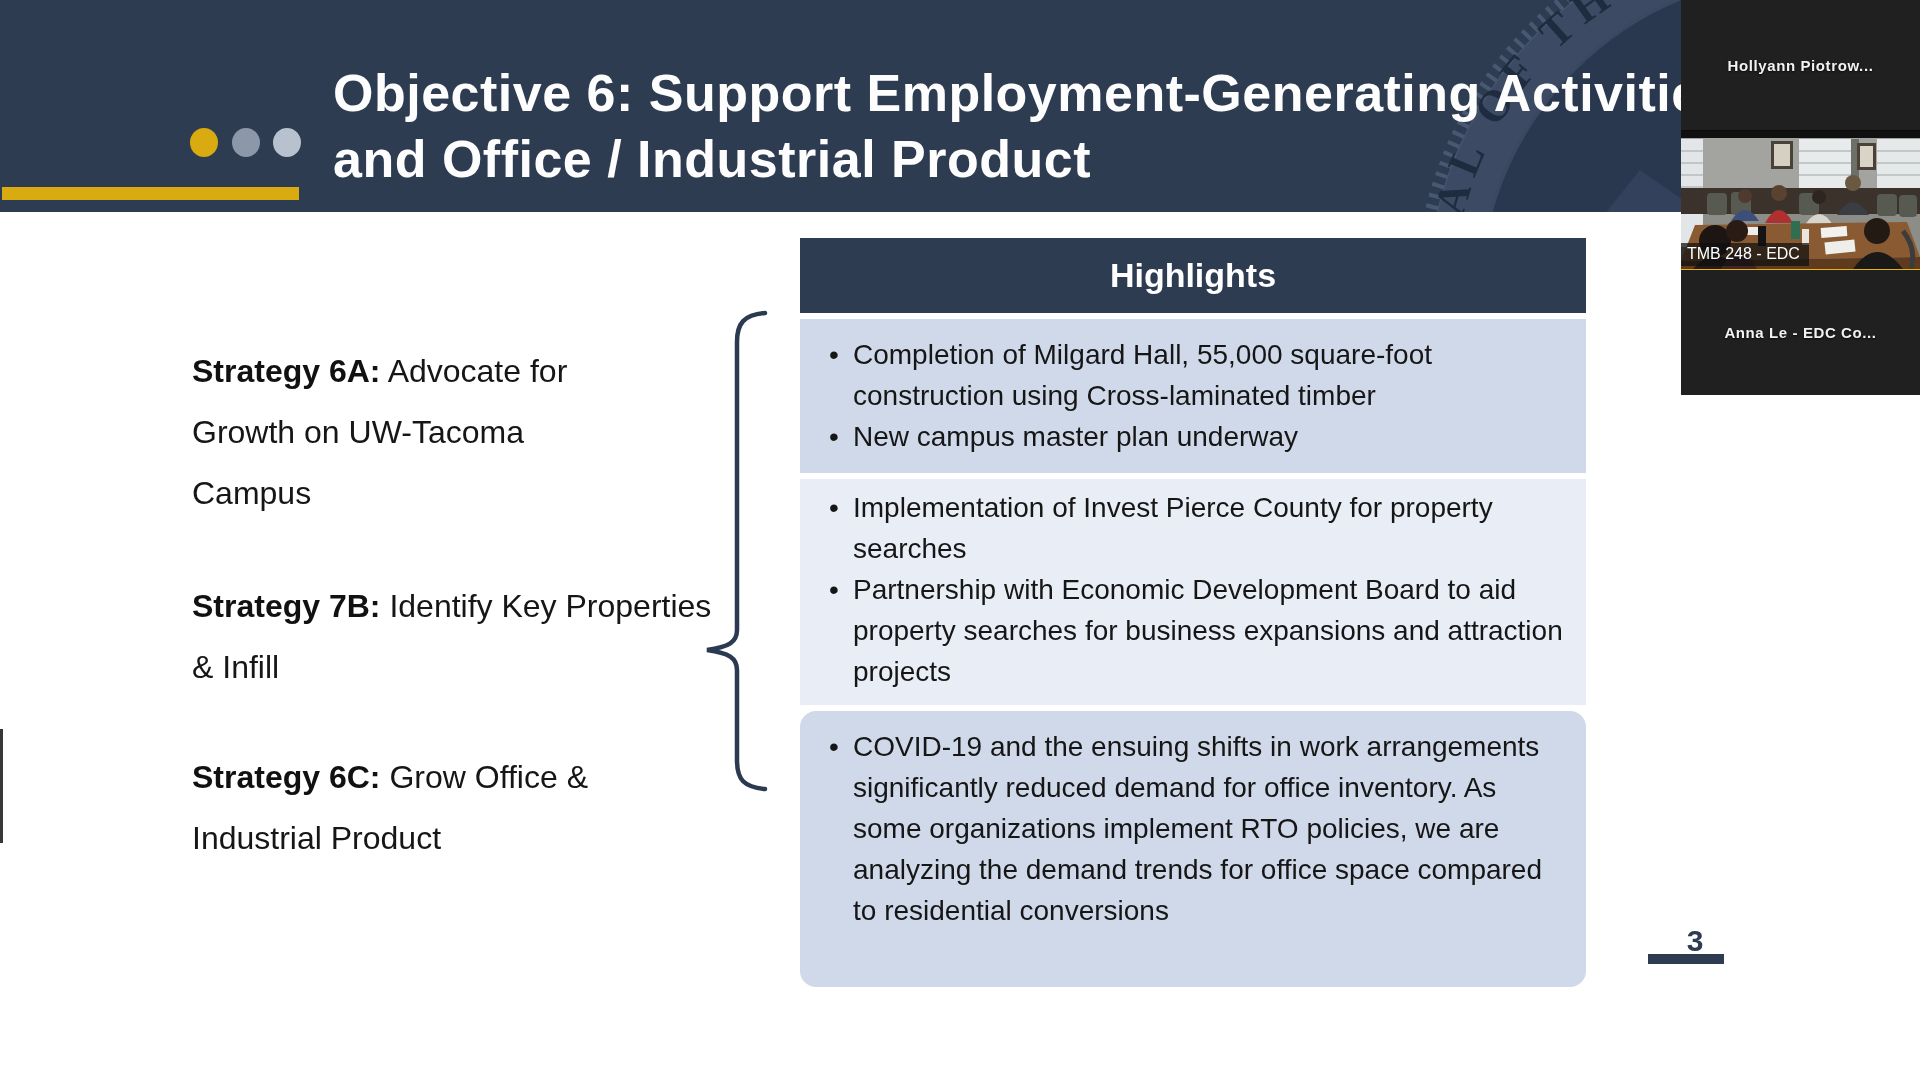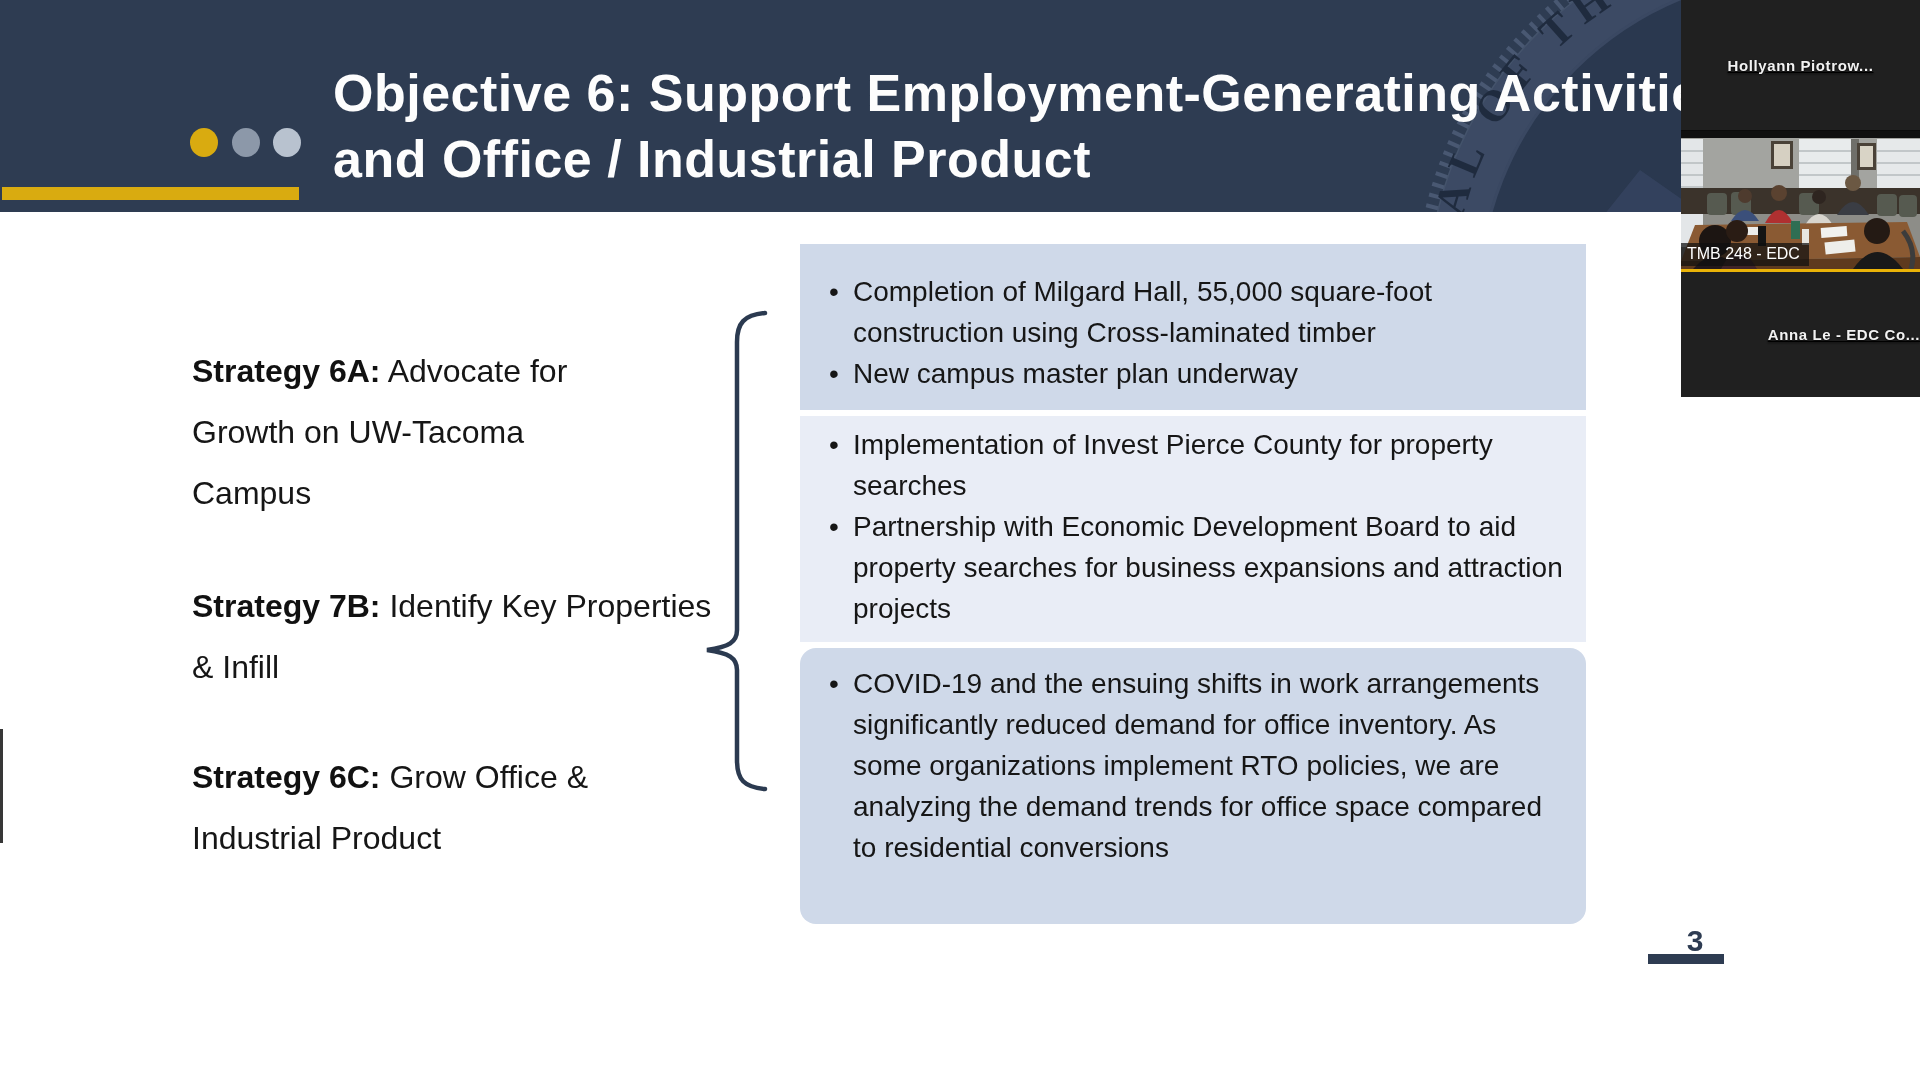--- a/index.html
+++ b/index.html
@@ -29,38 +29,38 @@
   .tbl{position:absolute;left:800px;top:238px;width:786px;}
   .tbl-head{height:75px;background:#2e3c52;color:#ffffff;font-size:34px;font-weight:bold;
             text-align:center;line-height:75px;}
   .tbl-row{margin-top:6px;box-sizing:border-box;}
   .tbl-row.shade-a{background:#cfd9e9;}
   .tbl-row.shade-b{background:#e9edf6;}
   .tbl-row ul{margin:0;padding:0;list-style:none;}
   .tbl-row li{position:relative;padding-left:38px;max-width:720px;
               font-size:28px;line-height:41px;color:#161616;}
   .tbl-row li::before{content:"\2022";position:absolute;left:14px;top:0;color:#161616;}
-  .r1{padding:27px 20px 16px 15px;min-height:154px;}
+  .r1{padding:15px 20px 16px 15px;min-height:154px;}
   .r2{padding:8px 20px 13px 15px;min-height:221px;}
   .r3{padding:15px 20px 15px 15px;min-height:276px;border-radius:16px;}
 
   
   .pagenum{position:absolute;left:1655px;top:924px;width:80px;text-align:center;
            color:#2e3c52;font-size:30px;font-weight:bold;}
   .pagenum-bar{position:absolute;left:1648px;top:954px;width:76px;height:10px;background:#2e3c52;}
 
   .edge-sliver{position:absolute;left:0;top:729px;width:3px;height:114px;background:#141414;opacity:.85;}
 
   
   .vpanel{position:absolute;left:1681px;top:0;width:239px;height:394px;background:#161616;z-index:20;}
-  .vtile{position:relative;width:239px;overflow:hidden;text-decoration:underline;}
+  .vtile{position:relative;width:239px;overflow:hidden;}
   .vtile.name-tile{background:#202020;display:flex;align-items:center;justify-content:center;}
   .vtile.t1{height:130px;border-bottom:1px solid #0b0b0b;}
   .vtile.t2{height:138px;background:#6d28d9;}
-  .vtile.t3{height:125px;border-top:3px solid #eab308;justify-content:flex-end;}
+  .vtile.t3{height:125px;border-top:1px solid #eab308;}
   .vname{color:#f2f2f2;font-size:15px;font-weight:bold;letter-spacing:.6px;
          text-shadow:0 1px 2px rgba(0,0,0,.8);white-space:nowrap;}
   .vlabel{position:absolute;left:0;bottom:3px;background:rgba(15,15,15,.72);color:#ffffff;
           font-size:16px;padding:2px 9px 3px 6px;white-space:nowrap;}
   .room-svg{position:absolute;left:0;top:0;}
 </style>
 </head>
 <body>
 
 <div id="stage">
@@ -108,20 +108,21 @@
   <div class="strategy" style="top:747px;max-width:485px;">
     <b>Strategy 6C:</b>
     <span>Grow Office &amp; Industrial Product</span>
   </div>
 
   <svg class="brace" width="72" height="486" viewBox="0 0 72 486">
     <path d="M 67 5 C 46 7 39 15 39 34 L 39 322 C 39 334 31 339 9 342 C 31 345 39 350 39 362 L 39 452 C 39 472 46 479 67 481" fill="none" stroke="#2b3a50" stroke-width="4.5" stroke-linecap="round"></path>
   </svg>
 
   <div class="tbl">
+    <div class="tbl-head">Highlights</div>
 
     <div class="tbl-row shade-a r1">
       <ul>
         <li>Completion of Milgard Hall, 55,000 square-foot construction using Cross-laminated timber</li>
         <li>New campus master plan underway</li>
       </ul>
     </div>
 
     <div class="tbl-row shade-b r2">
       <ul>

